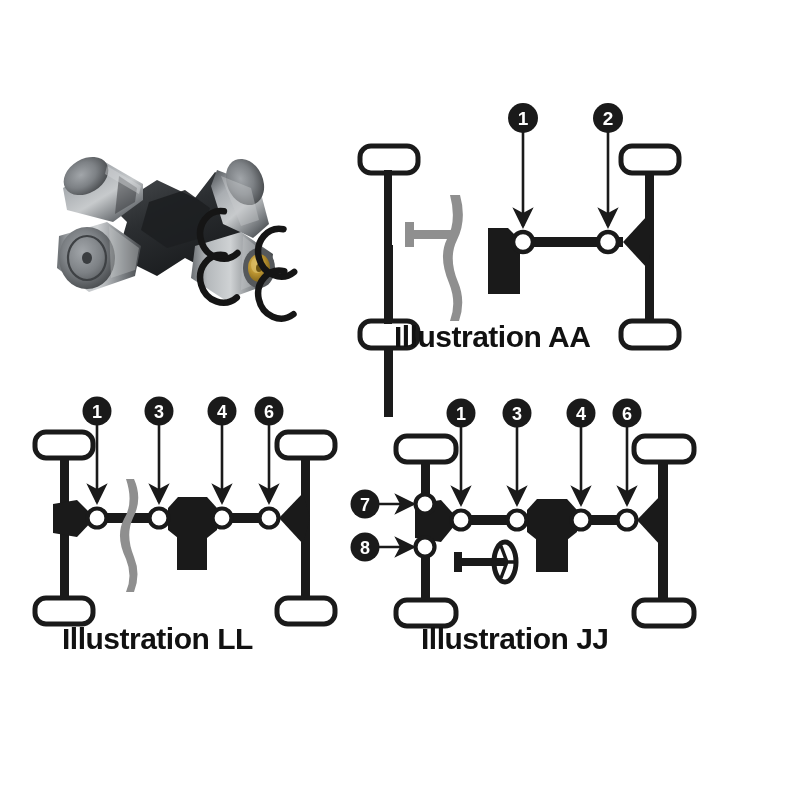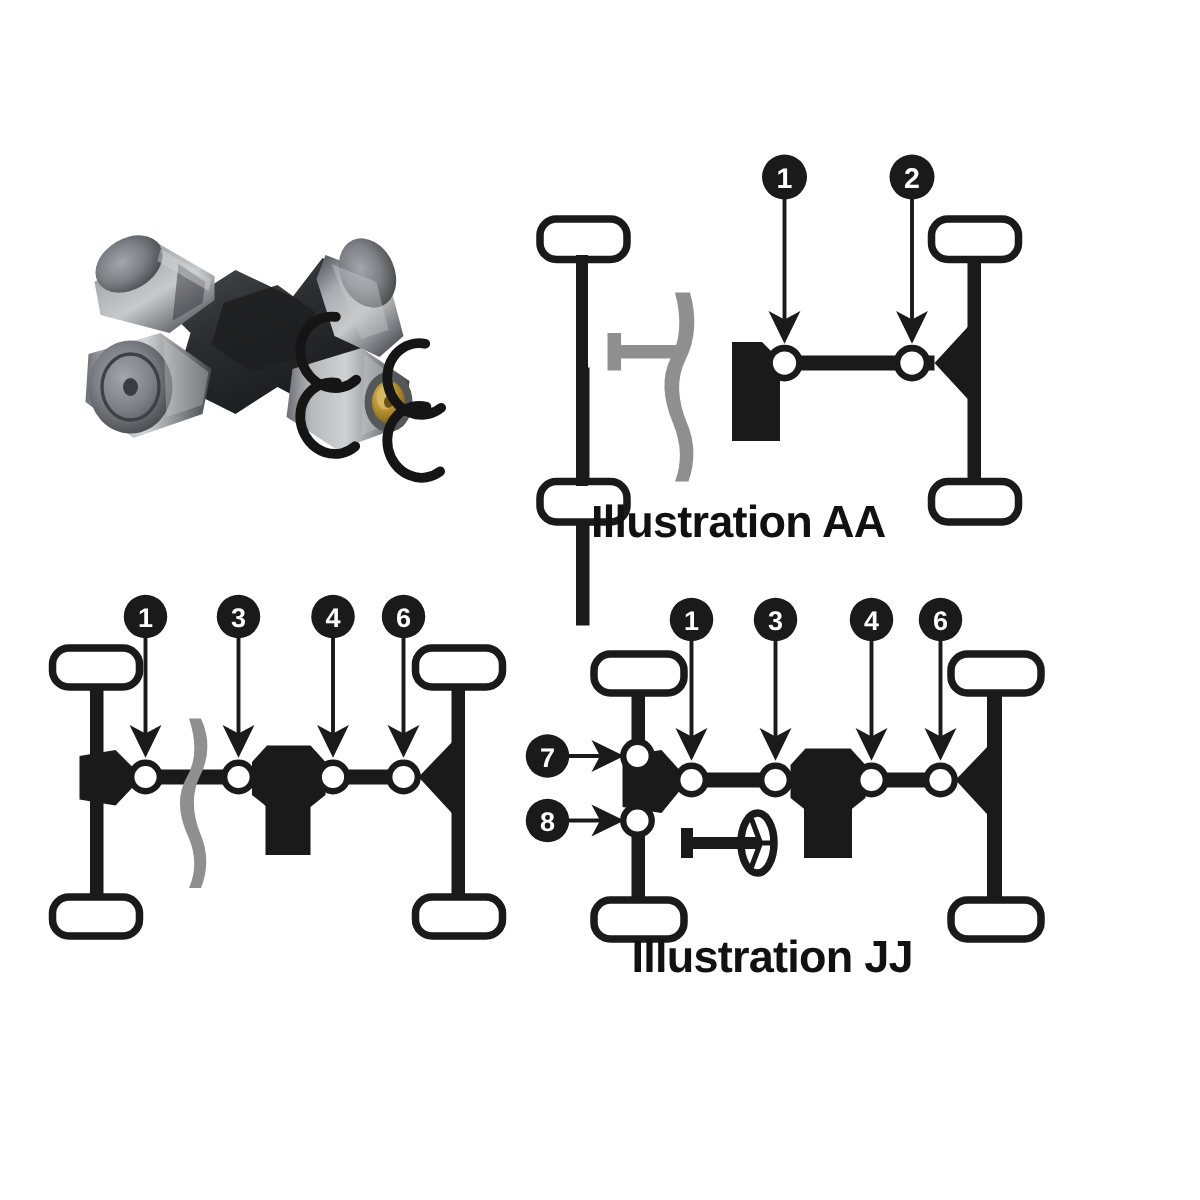--- a/index.html
+++ b/index.html
@@ -168,21 +168,21 @@
 
       <g>
         <line x1="253" y1="22" x2="253" y2="126" stroke="#1a1a1a" stroke-width="2.6" marker-end="url(#arrHeadAA)"></line>
         <circle cx="253" cy="18" r="15" fill="#1a1a1a"></circle>
         <text x="253" y="25" text-anchor="middle" font-family="Liberation Sans, sans-serif" font-size="19" font-weight="bold" fill="#ffffff">2</text>
         <circle cx="253" cy="142" r="10" fill="#ffffff" stroke="#1a1a1a" stroke-width="4.5"></circle>
       </g>
     </svg>
   </div>
 
-  <div class="caption" style="left:394px; top:332px;">Illustration AA</div>
+  <div class="caption" style="left:394px; top:320px;">Illustration AA</div>
 
   <div class="panel" style="left:25px; top:392px; width:320px; height:230px;">
     <svg width="320" height="230" viewBox="0 0 320 230">
       <defs>
         <marker id="arrHeadLL" markerWidth="9" markerHeight="9" refX="7.2" refY="4.5" orient="auto">
           <path d="M0,0.4 L8.4,4.5 L0,8.6 L2.2,4.5 Z" fill="#1a1a1a"></path>
         </marker>
       </defs>
 
       <g>
@@ -233,20 +233,21 @@
 
       <g>
         <line x1="244" y1="24" x2="244" y2="110" stroke="#1a1a1a" stroke-width="2.6" marker-end="url(#arrHeadLL)"></line>
         <circle cx="244" cy="19" r="14.5" fill="#1a1a1a"></circle>
         <text x="244" y="26" text-anchor="middle" font-family="Liberation Sans, sans-serif" font-size="18" font-weight="bold" fill="#ffffff">6</text>
         <circle cx="244" cy="126" r="9.5" fill="#ffffff" stroke="#1a1a1a" stroke-width="4.2"></circle>
       </g>
     </svg>
   </div>
 
+  <div class="caption" style="left:62px; top:622px;">Illustration LL</div>
 
   <div class="panel" style="left:355px; top:392px; width:345px; height:230px;">
     <svg width="345" height="230" viewBox="0 0 345 230">
       <defs>
         <marker id="arrHeadJJ" markerWidth="9" markerHeight="9" refX="7.2" refY="4.5" orient="auto">
           <path d="M0,0.4 L8.4,4.5 L0,8.6 L2.2,4.5 Z" fill="#1a1a1a"></path>
         </marker>
       </defs>
 
       <g>

